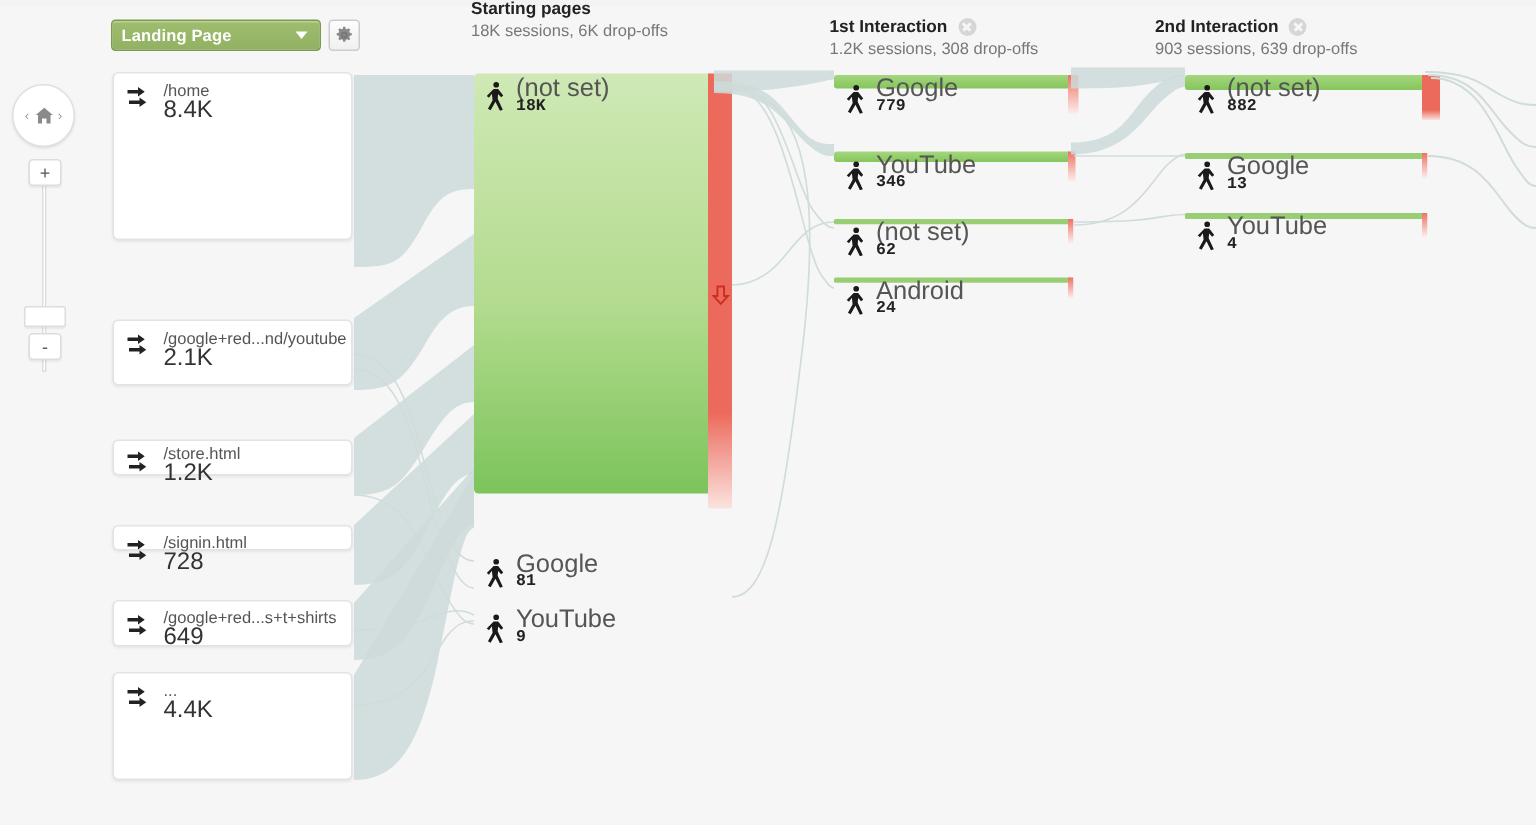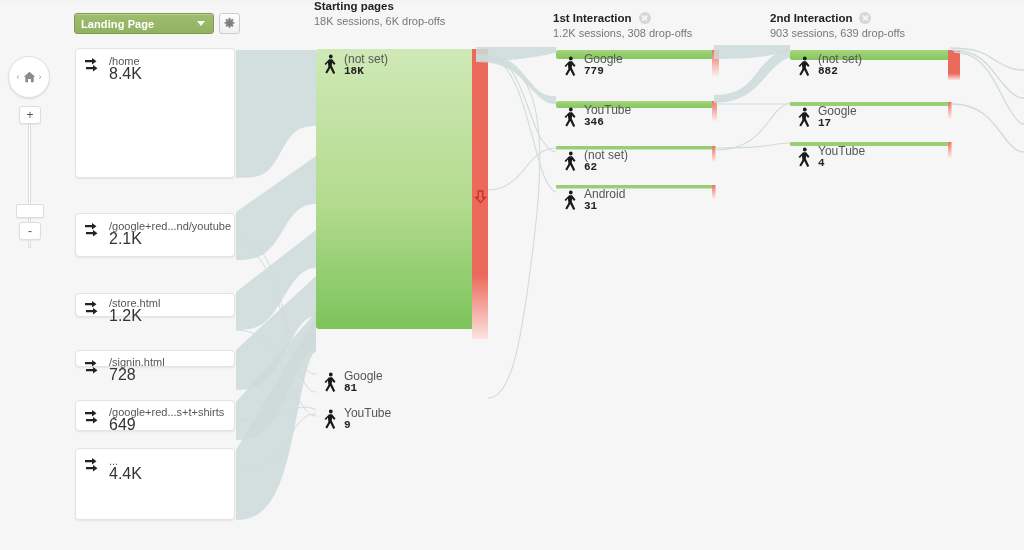--- a/index.html
+++ b/index.html
@@ -114,21 +114,21 @@
     box-shadow: 0 1px 2px rgba(0,0,0,.07);
     cursor:pointer;
   }
   .lnode .txt { position:absolute; left:33px; top:6px; }
   .lnode .name { font-size:11px; color:#555; line-height:12px; white-space:nowrap;}
   .lnode .val  { font-size:16px; color:#333; font-weight:normal; line-height:13px; }
   .dbl-arrow { position:absolute; left:8px; top:8px; }
 
   .gnode { cursor:pointer; }
   .gnode .txt { position:absolute; left:28px; top:4px; z-index:3; }
-  .gnode .name { font-size:12px; color:#555; line-height:12px; white-space:nowrap; }
+  .gnode .name { font-size:17px; color:#555; line-height:12px; white-space:nowrap; }
   .gnode .val  { font-size:11px; color:#222; font-weight:bold; line-height:13px;font-family:Liberation Mono, monospace; }
   .walker { position:absolute; left:6px; top:5px; z-index:3; }
   .drop-arrow { position:absolute; z-index:4; }
 
   svg.flows { position:absolute; left:0; top:0; width:1024px; height:550px; pointer-events:none; }
 </style>
 </head>
 <body>
 
 <div id="app">
@@ -273,21 +273,21 @@
     </g>
 
     <g fill="none" stroke="#cfdcda" stroke-width="1.3">
       <path d="M950,48 C980,48 988,56 998,62 C1010,69 1016,70 1024,70"></path>
       <path d="M952,50 C984,50 992,72 1004,85 C1014,96 1018,98 1024,98"></path>
       <path d="M954,52 C988,52 998,92 1010,110 C1018,122 1020,124 1024,124"></path>
       <path d="M952,104 C986,104 996,128 1008,142 C1016,151 1020,152 1024,152"></path>
     </g>
   </svg>
 
-  <div class="node lnode" style="left:75px; top:48px; width:160px; height:130px;">
+  <div class="node lnode" style="left:75px; top:48px; width:160px; height:112px;">
     <svg class="dbl-arrow" width="18" height="18" viewBox="0 0 18 18">
       <path fill="#222" d="M1 3h7V1l4.5 3.2L8 7.4V5.3H1z"></path>
       <path fill="#222" d="M2 10h7V8l4.5 3.2L9 14.4v-2.1H2z"></path>
     </svg>
     <div class="txt">
       <div class="name">/home</div>
       <div class="val">8.4K</div>
     </div>
   </div>
 
@@ -408,41 +408,41 @@
       <div class="val">62</div>
     </div>
   </div>
 
   <div class="node gnode" style="left:556px; top:185px; width:160px; height:26px;">
     <svg class="walker" style="top:5px" width="17" height="20" viewBox="0 0 16 20">
       <path fill="#1a1a1a" d="M8.3 0.6a1.9 1.9 0 1 1 0 3.8 1.9 1.9 0 0 1 0-3.8zM6.6 5.3h3L13 9.6l-1.4 1.3-2-2.2-.3 3.1 3.4 7.3-1.9.8-3-6-3.2 5.6-1.8-1 3.1-5.6-.5-4.4-1.9 2.6L2 10z"></path>
     </svg>
     <div class="txt" style="top:3px">
       <div class="name">Android</div>
-      <div class="val">31</div>
+      <div class="val">24</div>
     </div>
   </div>
 
   <div class="node gnode" style="left:790px; top:50px; width:160px; height:30px;">
     <svg class="walker" style="top:6px" width="17" height="20" viewBox="0 0 16 20">
       <path fill="#1a1a1a" d="M8.3 0.6a1.9 1.9 0 1 1 0 3.8 1.9 1.9 0 0 1 0-3.8zM6.6 5.3h3L13 9.6l-1.4 1.3-2-2.2-.3 3.1 3.4 7.3-1.9.8-3-6-3.2 5.6-1.8-1 3.1-5.6-.5-4.4-1.9 2.6L2 10z"></path>
     </svg>
     <div class="txt" style="top:3px">
       <div class="name">(not set)</div>
       <div class="val">882</div>
     </div>
   </div>
 
   <div class="node gnode" style="left:790px; top:102px; width:160px; height:26px;">
     <svg class="walker" style="top:5px" width="17" height="20" viewBox="0 0 16 20">
       <path fill="#1a1a1a" d="M8.3 0.6a1.9 1.9 0 1 1 0 3.8 1.9 1.9 0 0 1 0-3.8zM6.6 5.3h3L13 9.6l-1.4 1.3-2-2.2-.3 3.1 3.4 7.3-1.9.8-3-6-3.2 5.6-1.8-1 3.1-5.6-.5-4.4-1.9 2.6L2 10z"></path>
     </svg>
     <div class="txt" style="top:3px">
       <div class="name">Google</div>
-      <div class="val">17</div>
+      <div class="val">13</div>
     </div>
   </div>
 
   <div class="node gnode" style="left:790px; top:142px; width:160px; height:26px;">
     <svg class="walker" style="top:5px" width="17" height="20" viewBox="0 0 16 20">
       <path fill="#1a1a1a" d="M8.3 0.6a1.9 1.9 0 1 1 0 3.8 1.9 1.9 0 0 1 0-3.8zM6.6 5.3h3L13 9.6l-1.4 1.3-2-2.2-.3 3.1 3.4 7.3-1.9.8-3-6-3.2 5.6-1.8-1 3.1-5.6-.5-4.4-1.9 2.6L2 10z"></path>
     </svg>
     <div class="txt" style="top:3px">
       <div class="name">YouTube</div>
       <div class="val">4</div>

